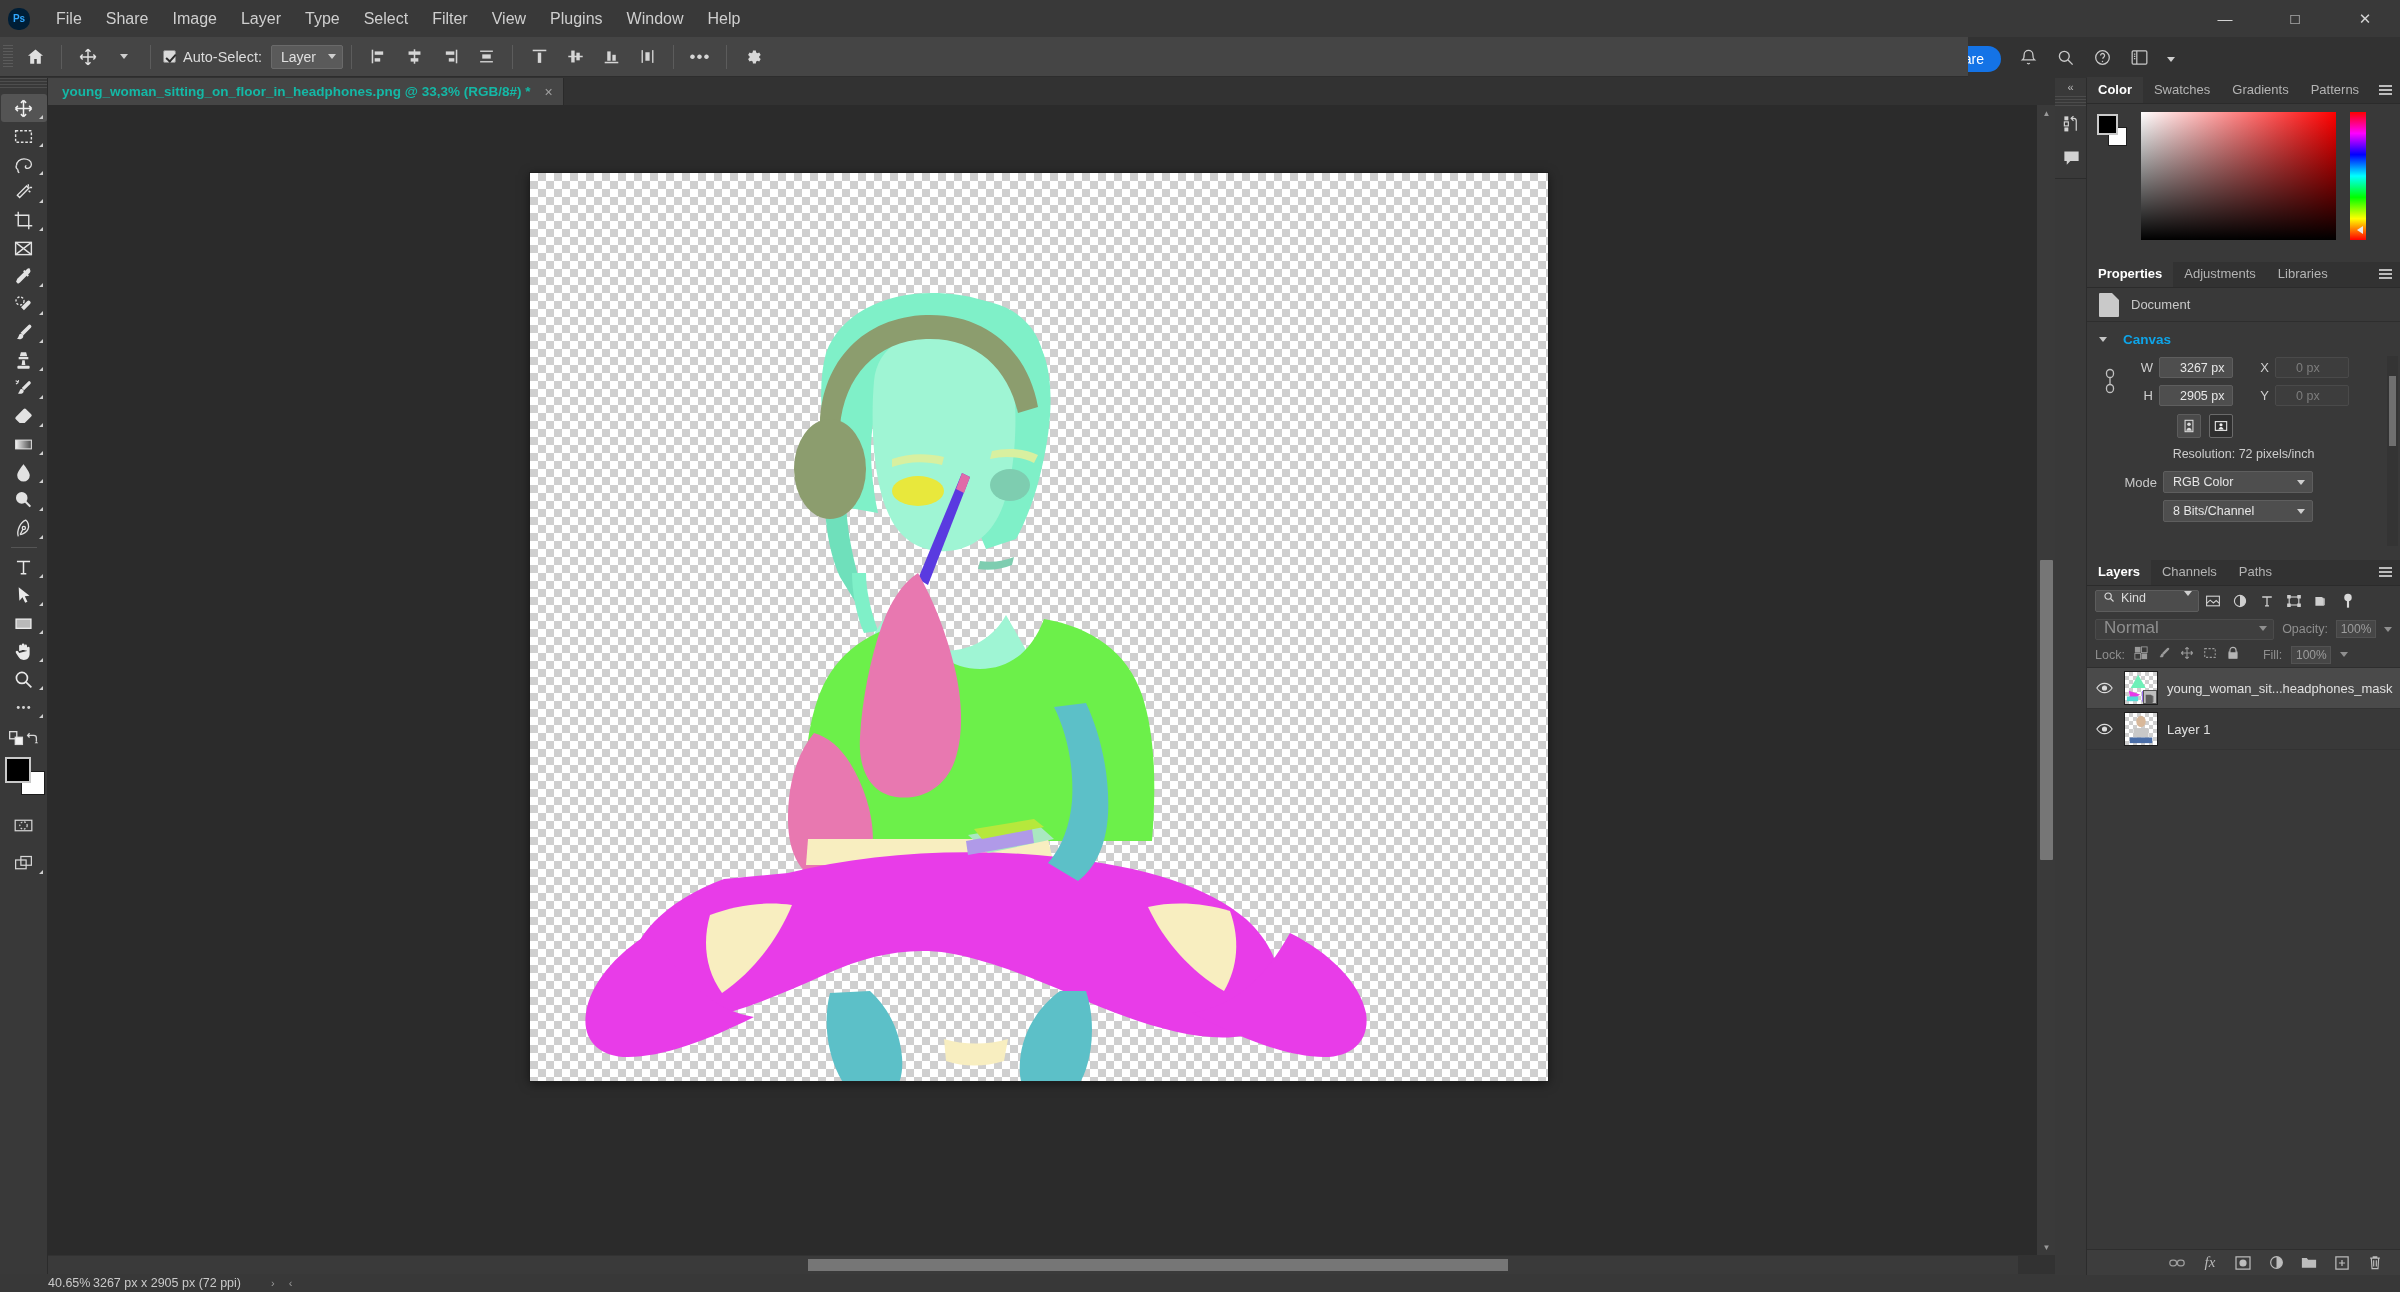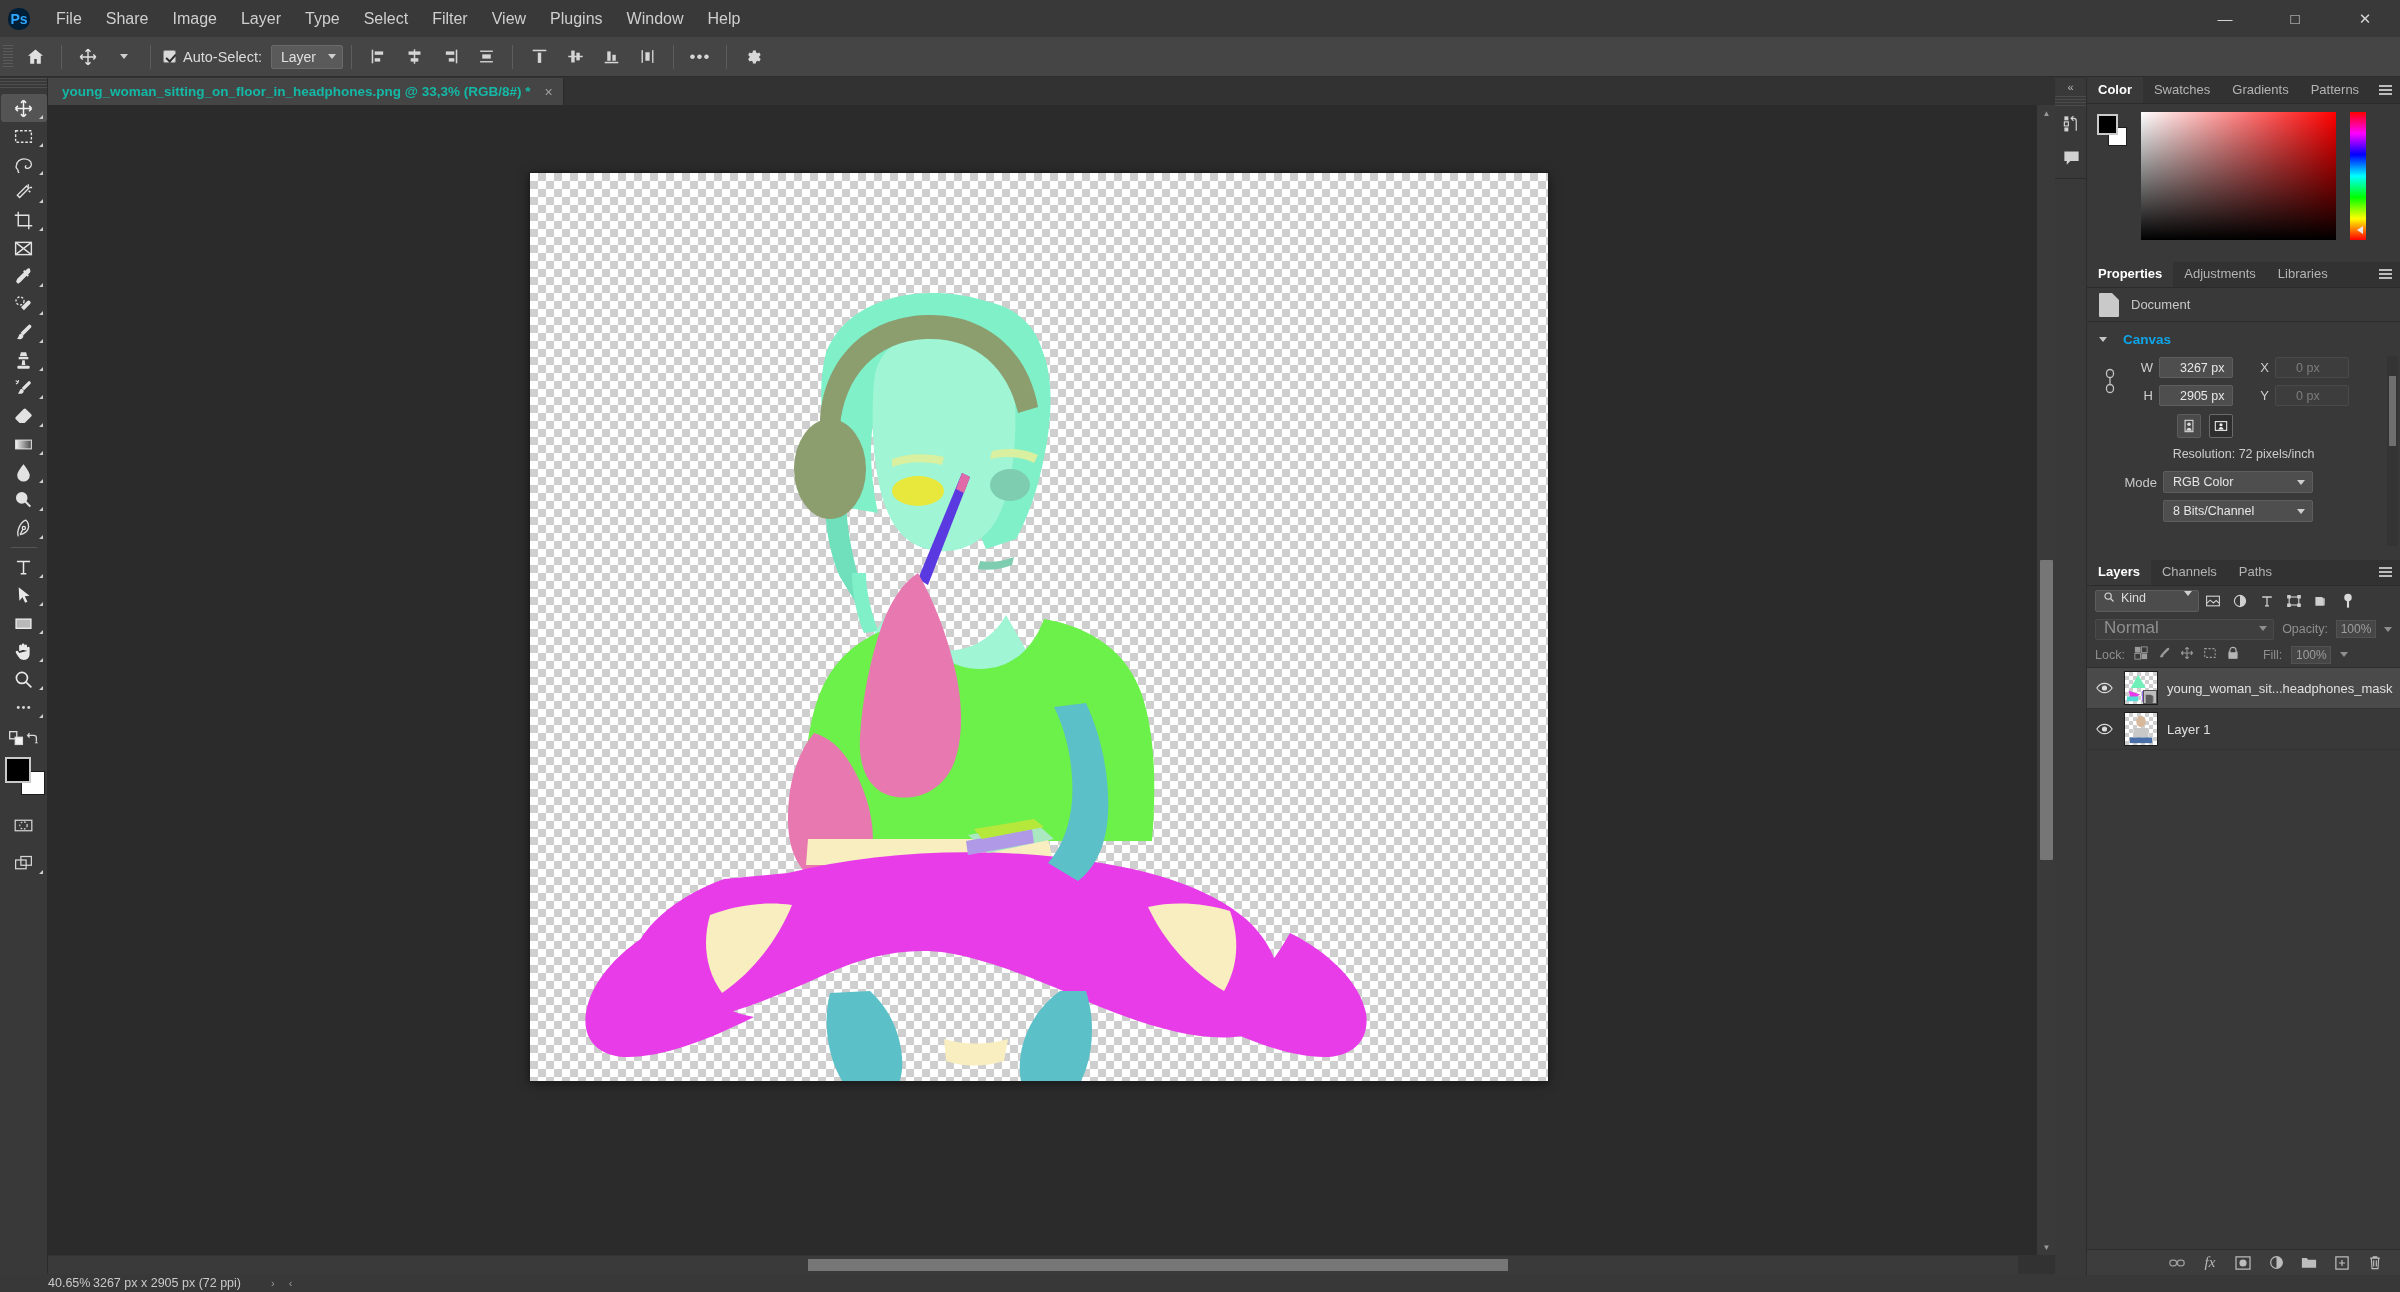--- a/index.html
+++ b/index.html
@@ -4,29 +4,29 @@
 <style>
   * { box-sizing: border-box; margin:0; padding:0; }
   html,body{ width:2400px; height:1292px; overflow:hidden; background:#2b2b2b;
     font-family:"Liberation Sans", sans-serif; color:#c8c8c8; }
   #app{ position:relative; width:2400px; height:1292px; background:#323232; }
 
   
   .menubar{ position:absolute; left:0; top:0; width:2400px; height:37px;
     background:#393939; display:flex; align-items:center; }
   .ps-logo{ width:22px; height:22px; margin-left:8px; margin-right:14px;
-    background:#001e36; border-radius:10px; color:#31a8ff; font-size:14px;
+    background:#001e36; border-radius:10px; color:#31a8ff; font-size:10px;
     font-weight:bold; display:flex; align-items:center; justify-content:center; }
   .menu-item{ font-size:16px; padding:5px 12px; color:#cfcfcf; white-space:nowrap; }
   .winbtns{ position:absolute; right:0; top:0; height:37px; display:flex; }
   .winbtn{ width:70px; height:37px; display:flex; align-items:center; justify-content:center;
     color:#d4d4d4; font-size:15px; }
 
   
-  .optionsbar{ position:absolute; left:0; top:37px; width:2400px; height:40px;
+  .optionsbar{ position:absolute; left:0; top:37px; width:1968px; height:40px;
     background:#454545; display:flex; align-items:center; border-bottom:1px solid #2d2d2d;}
   .grip{ width:10px; height:24px; margin-left:3px; margin-right:4px;
     background:repeating-linear-gradient(to bottom,#6d6d6d 0 1px,transparent 1px 3px); opacity:.55;}
   .ob-btn{ width:36px; height:32px; display:flex; align-items:center; justify-content:center; }
   .ob-sep{ width:1px; height:24px; background:#5c5c5c; margin:0 8px; }
   .ob-label{ font-size:14.5px; color:#dcdcdc; }
   .checkbox{ width:13px; height:13px; background:#d9d9d9; border:1px solid #8a8a8a;
     border-radius:2px; position:relative; margin-right:7px; }
   .checkbox:after{ content:""; position:absolute; left:3.5px; top:0.5px; width:4px; height:8px;
     border:solid #2b2b2b; border-width:0 2px 2px 0; transform:rotate(42deg); }

